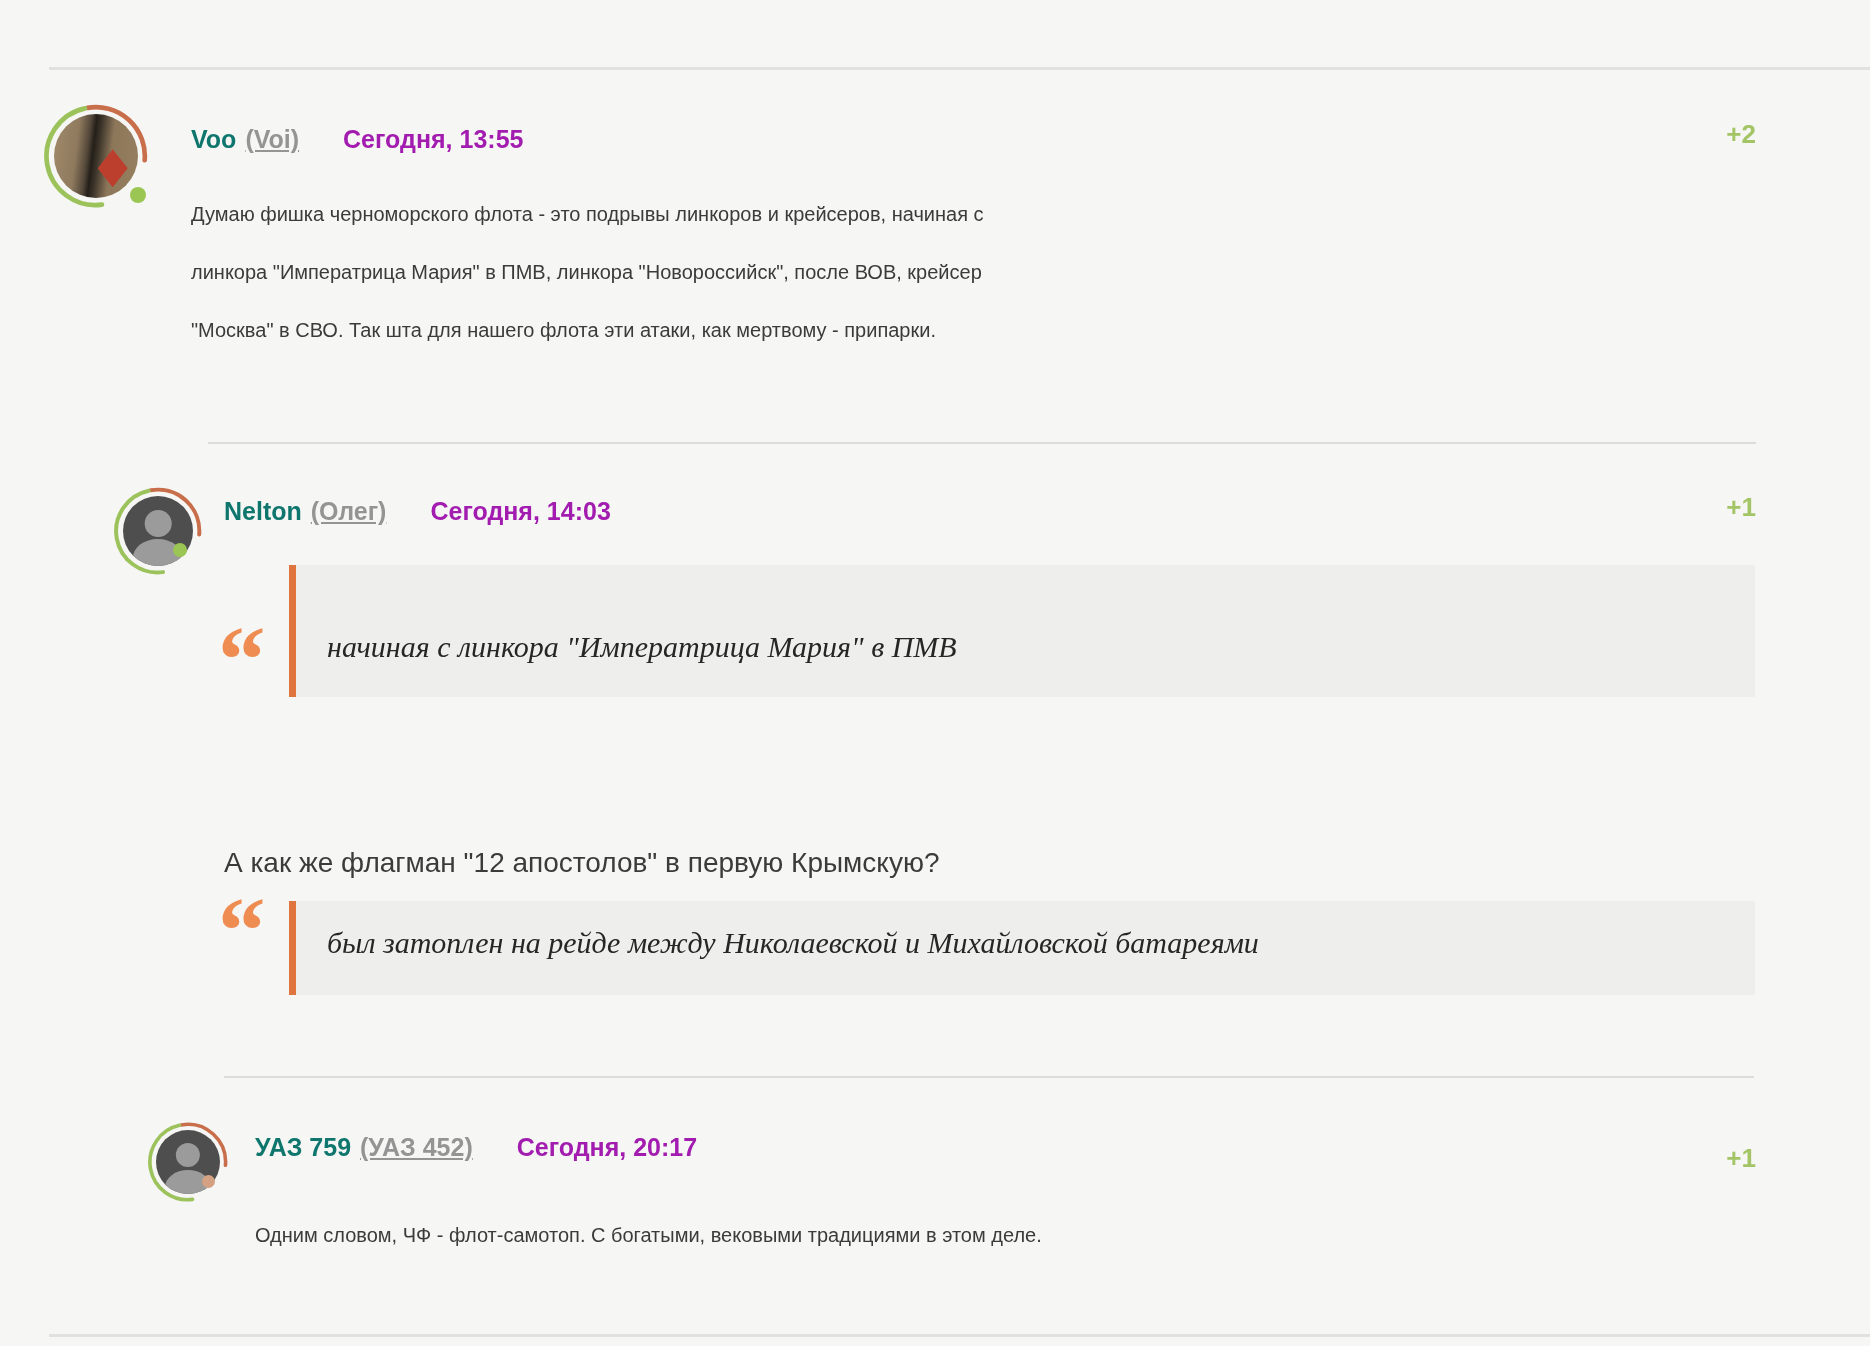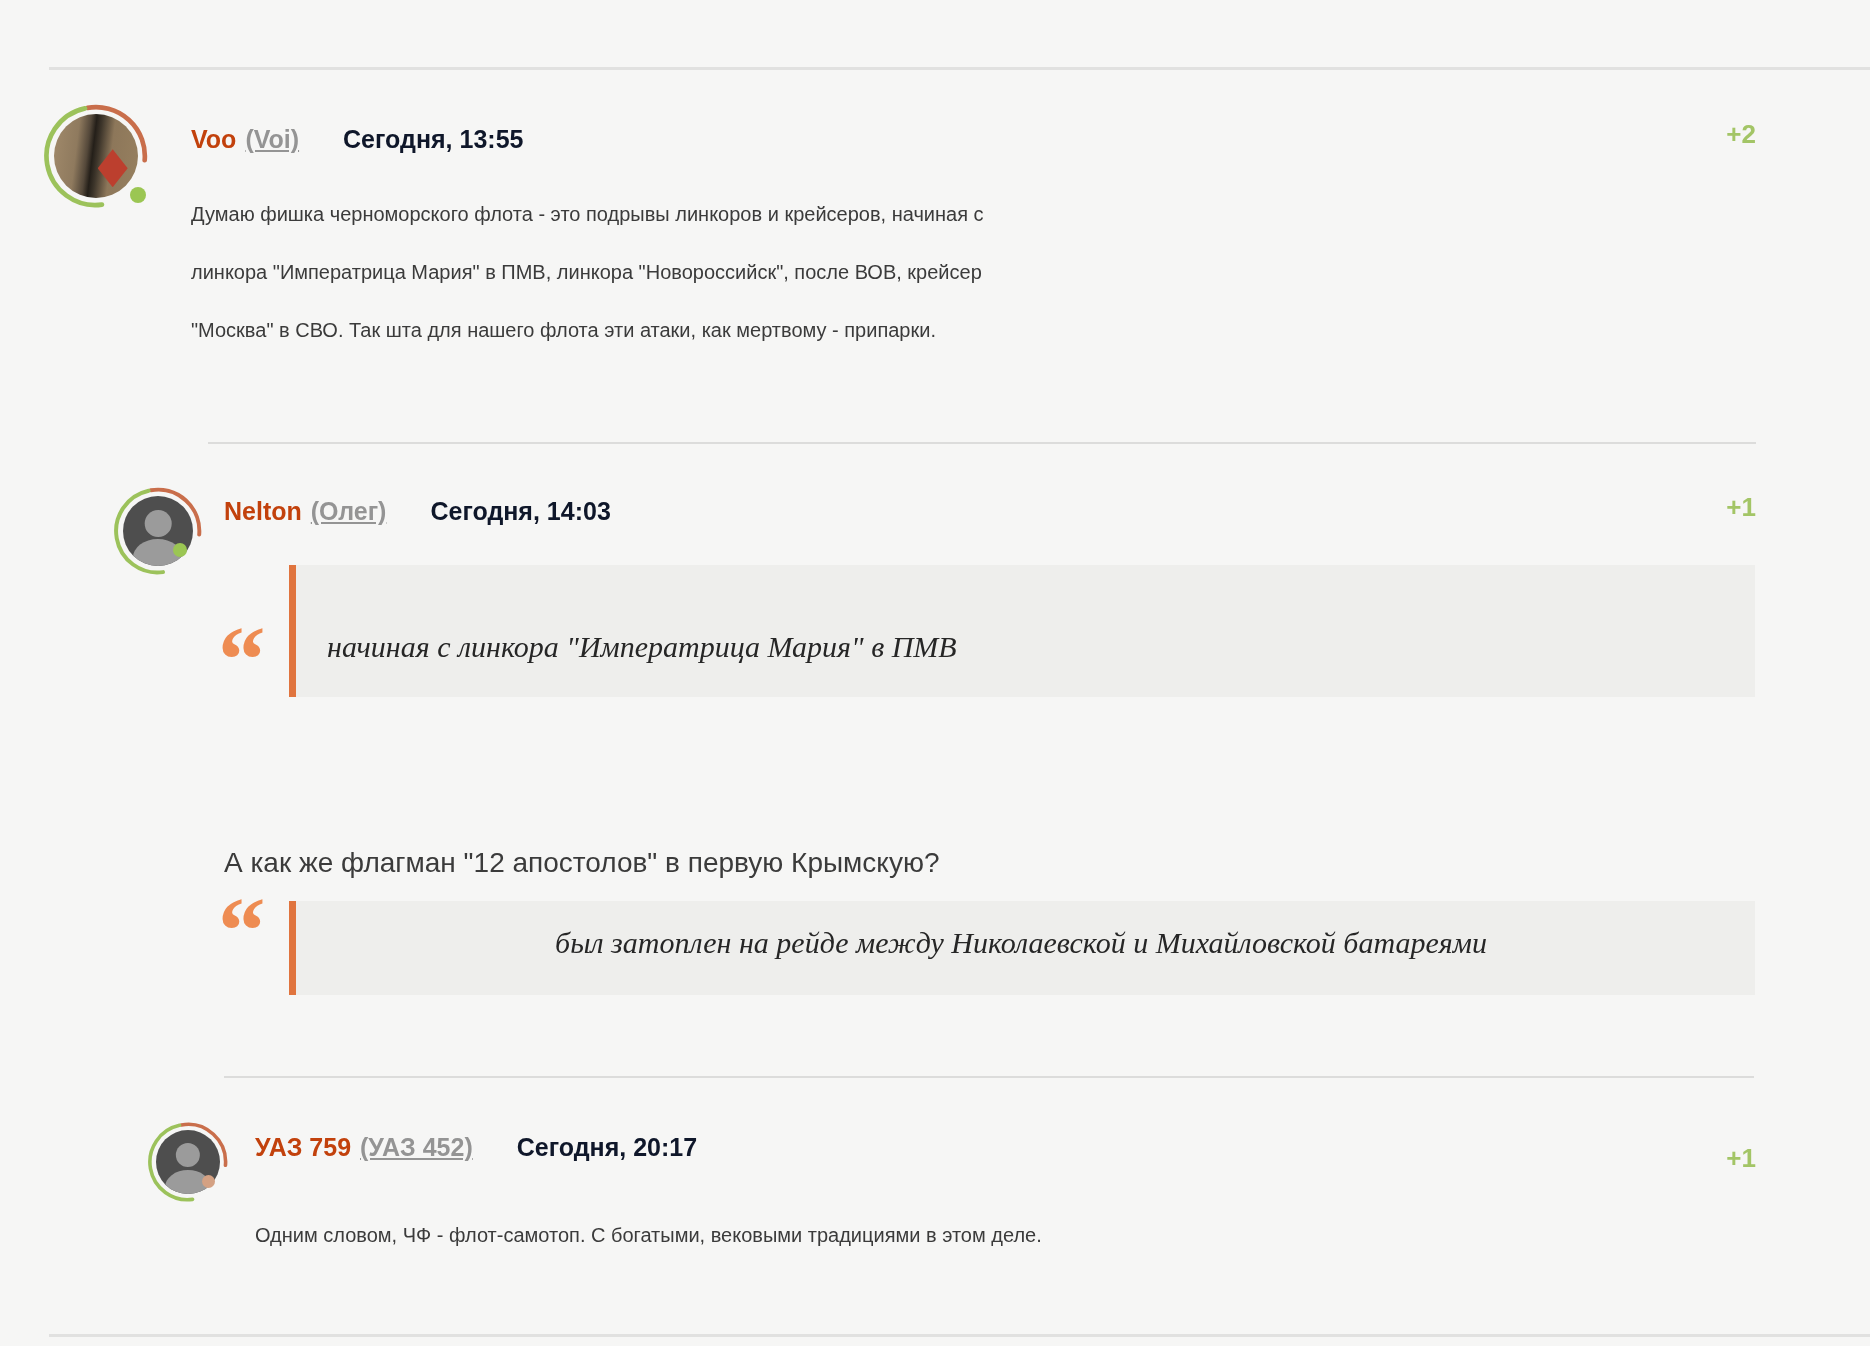--- a/index.html
+++ b/index.html
@@ -17,33 +17,33 @@
   .diamond{position:absolute;width:30px;height:38px;left:52%;top:42%;background:#bc3f2e;transform:rotate(0deg);clip-path:polygon(50% 0,100% 50%,50% 100%,0 50%);}
   .photo-default{background:#4e4e4e;}
   .photo-default .head{position:absolute;left:50%;top:20%;width:38%;height:38%;transform:translateX(-50%);border-radius:50%;background:#9b9b9b;}
   .photo-default .shoulders{position:absolute;left:50%;top:62%;width:72%;height:55%;transform:translateX(-50%);border-radius:50% 50% 0 0;background:#9b9b9b;}
   .dot{position:absolute;border-radius:50%;}
   .dot-green{background:#9bc653;}
   .dot-tan{background:#d4a183;}
 
   
   .meta{position:absolute;font-size:25px;line-height:26px;white-space:nowrap;}
-  .author{font-weight:700;color:#c2410c;}
+  .author{font-weight:700;color:#0f766e;}
   .alias{font-weight:700;color:#949494;margin-left:9px;text-decoration:underline;}
-  .time{font-weight:700;color:#0f172a;margin-left:44px;}
+  .time{font-weight:700;color:#a21caf;margin-left:44px;}
 
   .vote{position:absolute;right:114px;font-size:26px;font-weight:700;color:#a3c566;line-height:28px;}
 
   .body-text{position:absolute;font-size:20px;line-height:58px;color:#3b3b3b;white-space:pre-line;}
   .reply-text{position:absolute;font-size:28px;line-height:44px;color:#3b3b3b;}
 
   
   .quote{position:absolute;box-sizing:border-box;width:1466px;background:#eeeeec;border-left:7px solid #e0743e;}
   .quote-1{padding:30px 40px 28px 31px;}
-  .quote-2{padding:20px 40px 30px 31px;text-align:center;}
+  .quote-2{padding:20px 40px 30px 31px;}
   .quote-header{font-style:italic;font-weight:700;font-size:23px;line-height:26px;color:#8d8d8d;}
   .quote-text{font-family:"Liberation Serif",serif;font-style:italic;font-size:30px;line-height:44px;color:#262626;}
   .quote-1 .quote-text{margin-top:30px;}
   .quote-mark{position:absolute;font-family:"Liberation Serif",serif;font-size:95px;line-height:1;font-weight:700;color:#ee8c52;}
 </style>
 </head>
 <body>
 
 <div class="page">
 

